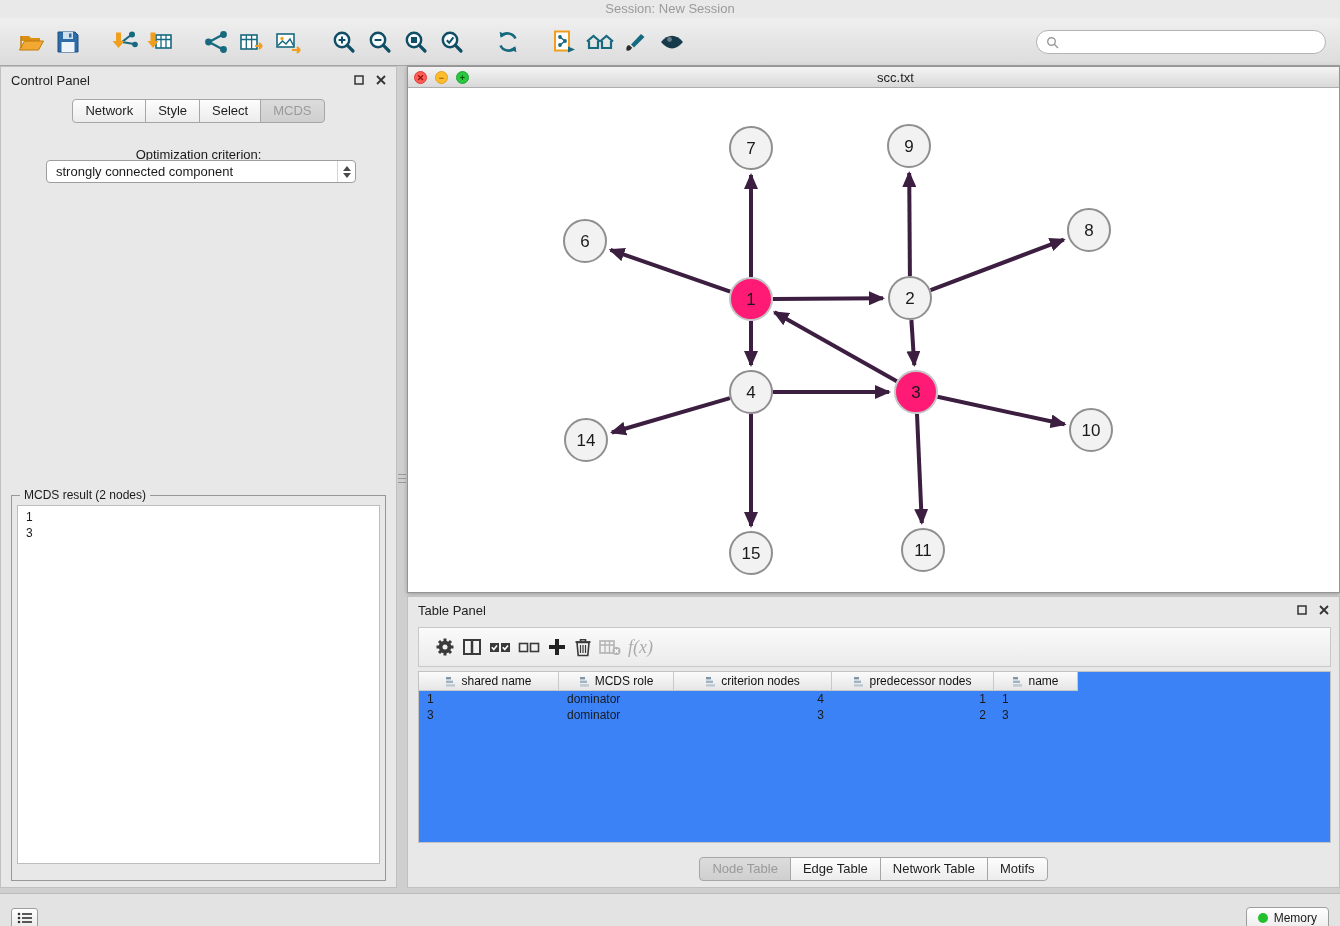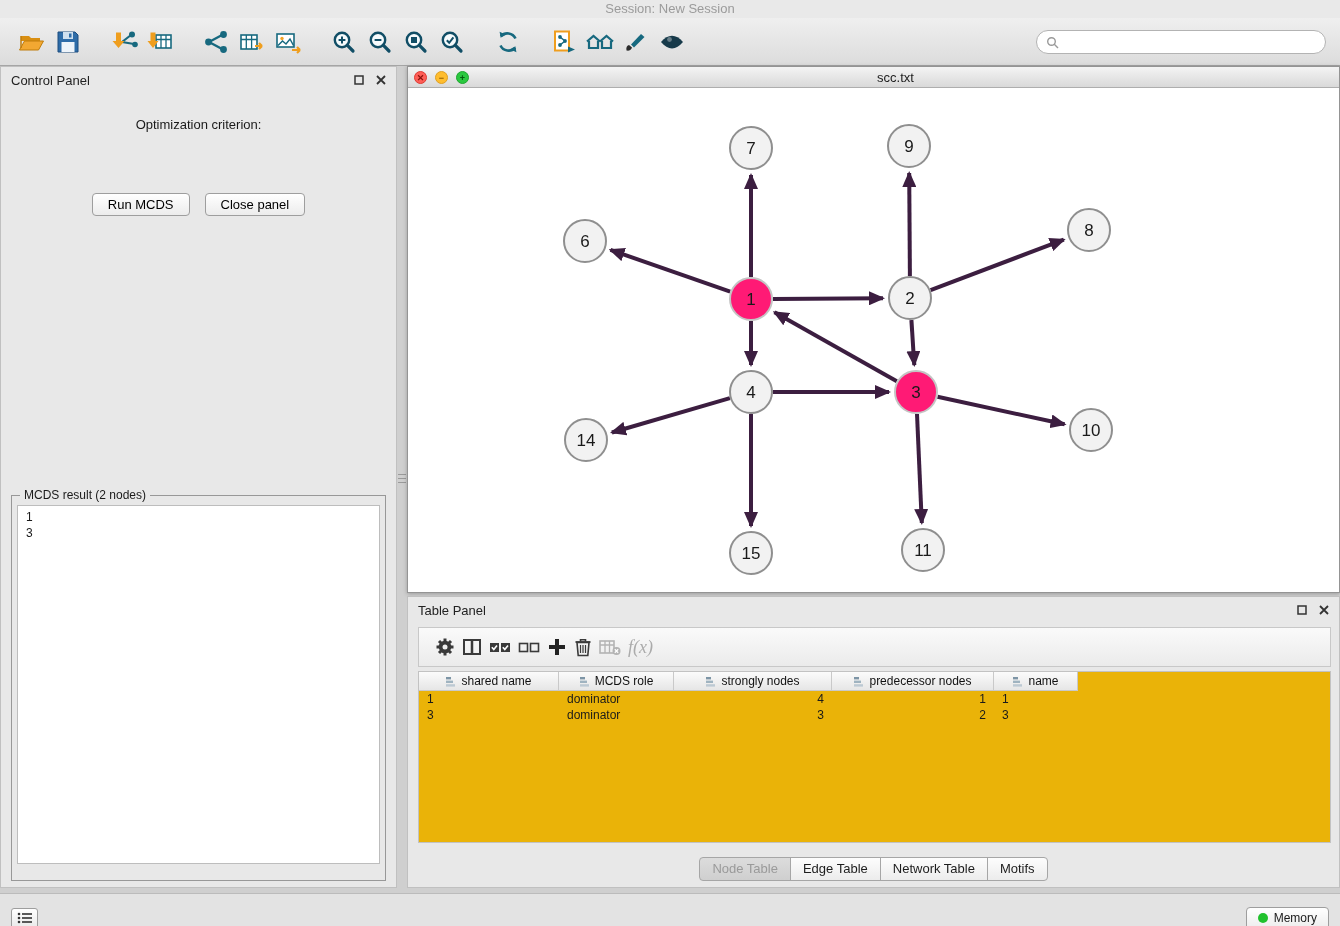--- a/index.html
+++ b/index.html
@@ -104,21 +104,21 @@
   }
   .tp-toolbar {
     position: absolute; left: 10px; right: 8px; top: 30px; height: 40px;
     background: linear-gradient(#fafafa, #ebebeb); border: 1px solid #c8c8c8;
     display: flex; align-items: center; gap: 7px; padding: 8px 16px;
   }
   .tp-toolbar .ticon { display: inline-flex; align-items: center; justify-content: center; }
   .fx-label { font-family: "Liberation Serif", serif; font-style: italic; font-size: 18px; color: #ababab; }
   .tp-table {
     position: absolute; left: 10px; right: 8px; top: 74px; bottom: 44px;
-    background: #eab308; border: 1px solid #c2c2c2; overflow: hidden;
+    background: #3b82f6; border: 1px solid #c2c2c2; overflow: hidden;
   }
   .thead { display: flex; height: 19px; }
   .th {
     background: linear-gradient(#fbfbfb, #e6e6e6);
     border-right: 1px solid #c9c9c9; border-bottom: 1px solid #c9c9c9;
     display: flex; align-items: center; justify-content: center; gap: 5px;
     font-size: 12px; color: #111; flex: 0 0 auto;
   }
   .sort-ico { display: inline-flex; }
   .trow { display: flex; height: 16px; align-items: center; }
@@ -293,24 +293,33 @@
             <rect x="1" y="1" width="8" height="8" fill="none" stroke="#333" stroke-width="1.5"></rect>
           </svg>
       </span>
       <span>
         <svg width="10" height="10" viewBox="0 0 10 10">
             <path d="M1 1l8 8M9 1l-8 8" stroke="#333" stroke-width="1.8"></path>
           </svg>
       </span>
     </span>
   </div>
+  <div class="tabrow cp-tabs" id="cp-tabs">
+      <div class="tab">Network</div>
+      <div class="tab">Style</div>
+      <div class="tab">Select</div>
+      <div class="tab active">MCDS</div>
+    </div>
   <div class="opt-label">Optimization criterion:</div>
-  <div class="btn-row">
-    <button class="btn">Run MCDS</button>
-    <button class="btn">Close panel</button>
+  <div class="criterion">
+    <span class="val">strongly connected component</span>
+    <span class="spin">
+      <i class="arr-up"></i>
+        <i class="arr-dn"></i>
+    </span>
   </div>
   <div class="result-group">
     <span class="result-legend">MCDS result (2 nodes)</span>
     <div class="result-list" id="result-list">
         <div>1</div>
         <div>3</div>
       </div>
   </div>
 </div>
 
@@ -472,21 +481,21 @@
           <span>MCDS role</span>
         </div>
         <div class="th" style="width: 158px;">
           <span class="sort-ico">
             <svg width="11" height="11" viewBox="0 0 11 11">
               <rect x="1" y="1" width="5" height="2.4" fill="#7d95a6"></rect>
               <rect x="1" y="4.6" width="7" height="2.4" fill="#9fb3c0"></rect>
               <rect x="1" y="8.2" width="9" height="2.4" fill="#bcc9d3"></rect>
             </svg>
           </span>
-          <span>strongly nodes</span>
+          <span>criterion nodes</span>
         </div>
         <div class="th" style="width: 162px;">
           <span class="sort-ico">
             <svg width="11" height="11" viewBox="0 0 11 11">
               <rect x="1" y="1" width="5" height="2.4" fill="#7d95a6"></rect>
               <rect x="1" y="4.6" width="7" height="2.4" fill="#9fb3c0"></rect>
               <rect x="1" y="8.2" width="9" height="2.4" fill="#bcc9d3"></rect>
             </svg>
           </span>
           <span>predecessor nodes</span>

